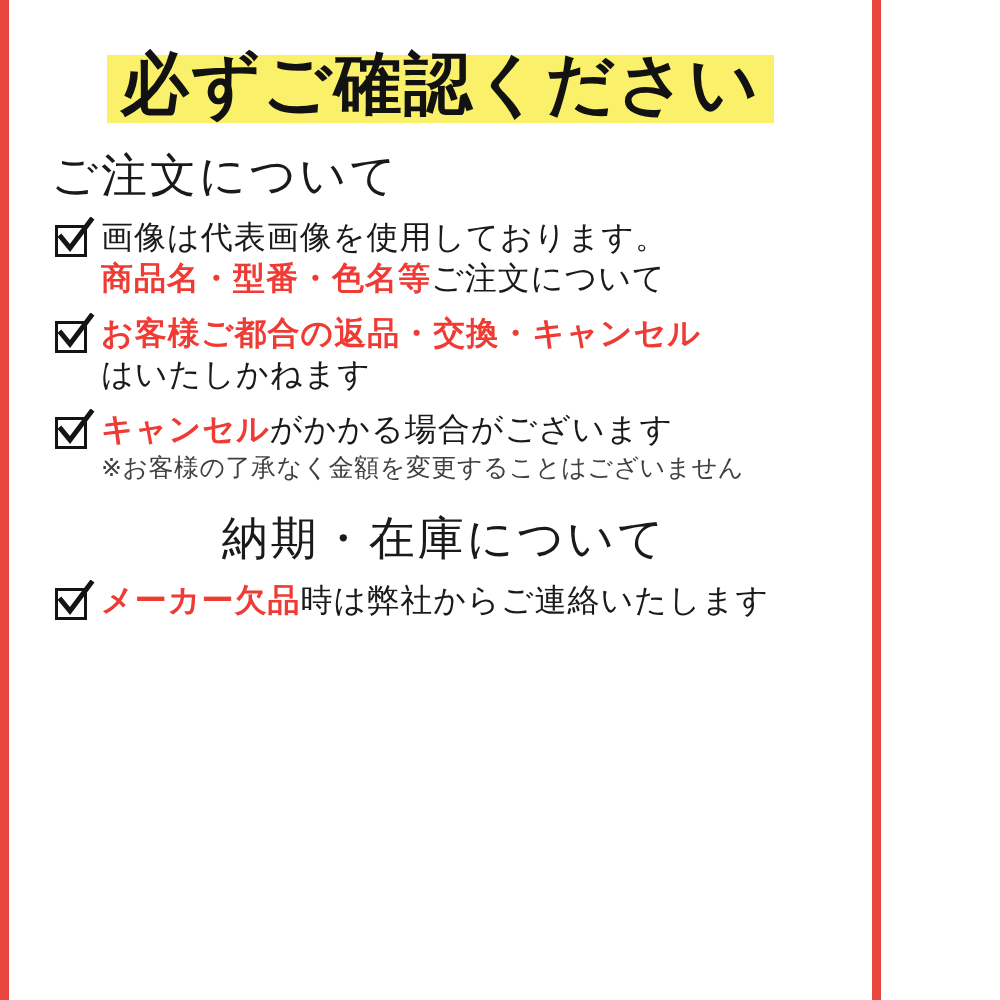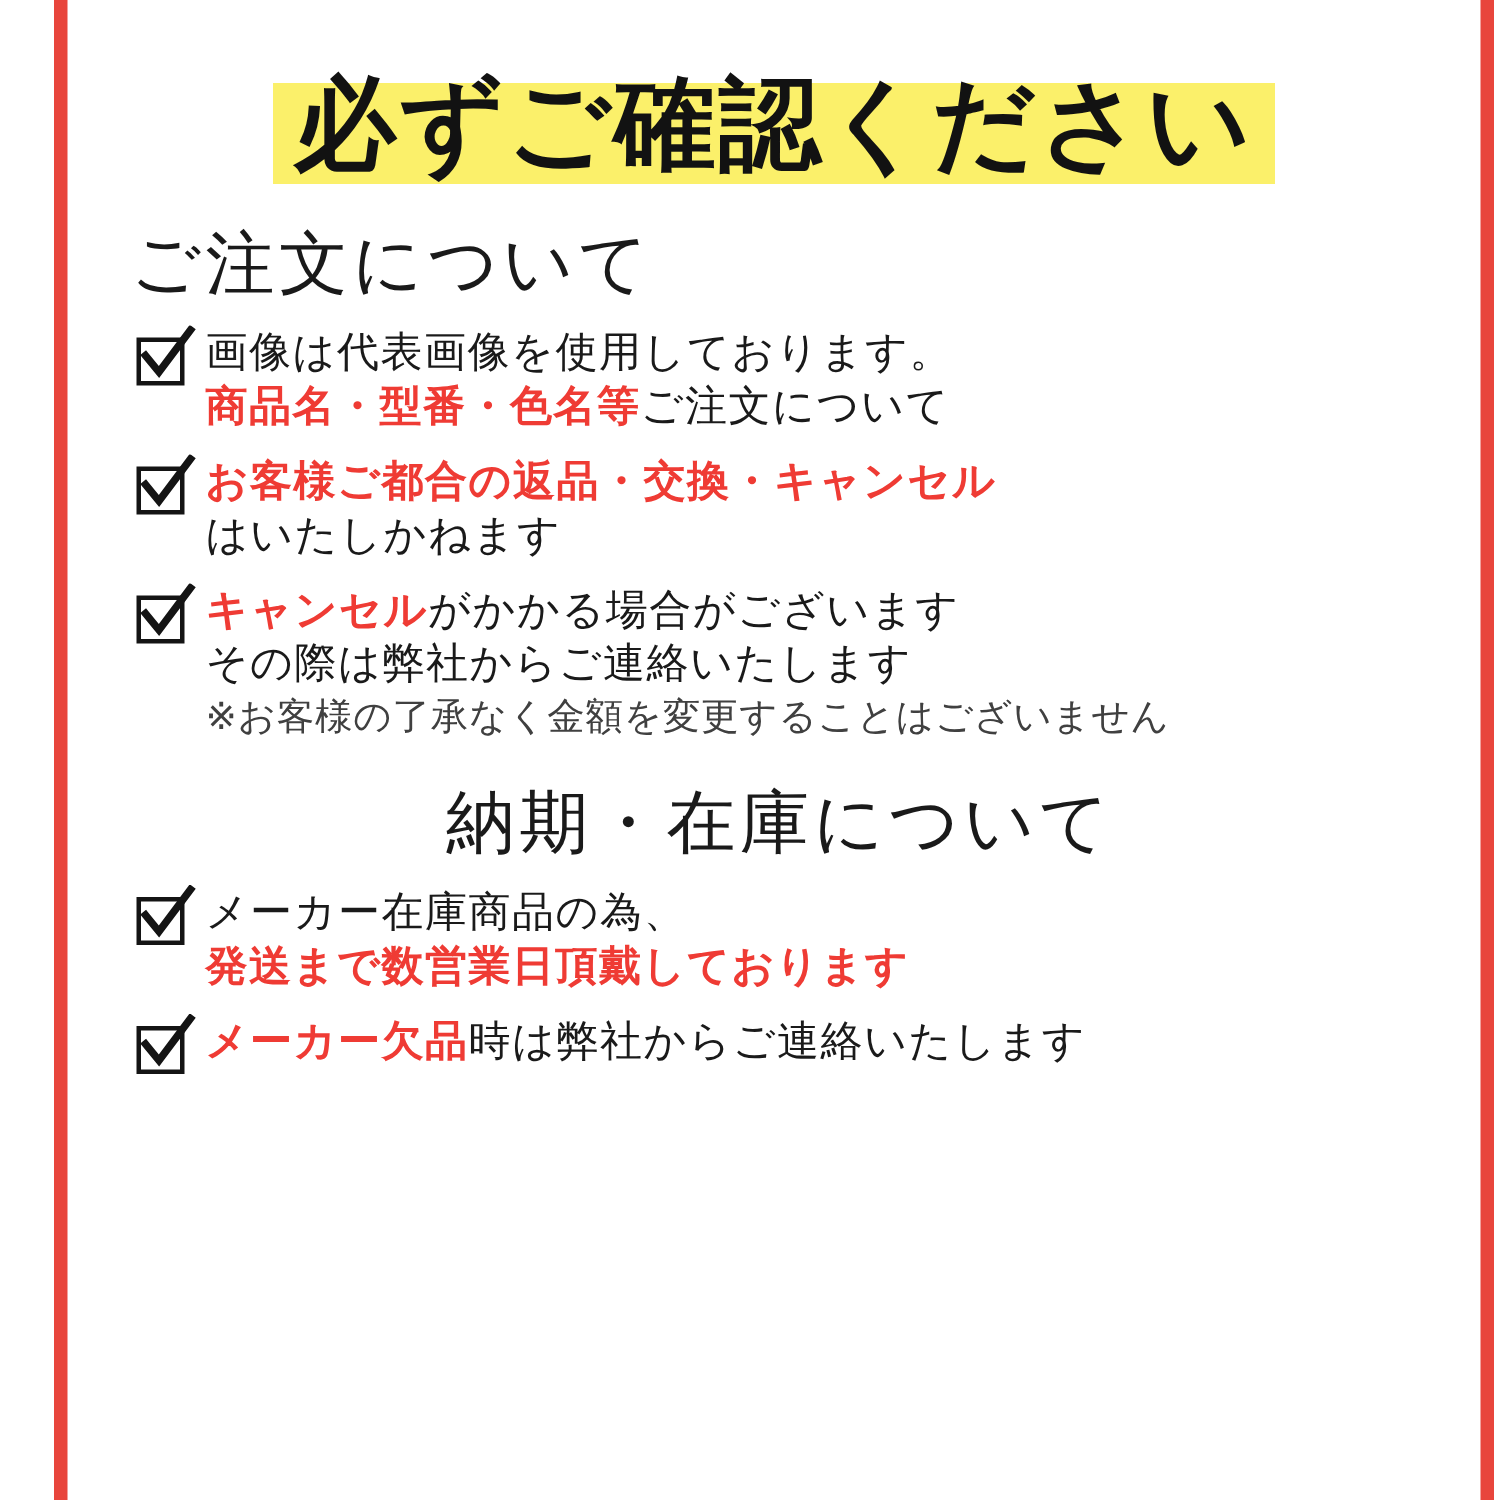--- a/index.html
+++ b/index.html
@@ -9,27 +9,26 @@
   body {
     width: 1000px;
     height: 1000px;
     background: #ffffff;
     font-family: "DejaVu Sans", "Liberation Sans", sans-serif;
     color: #1a1a1a;
     overflow: hidden;
   }
   .page {
     position: relative;
-    width: 960px;
+    width: 881px;
     height: 1000px;
     box-sizing: border-box;
     border-left: 9px solid #e8453c;
     border-right: 9px solid #e8453c;
     background: #ffffff;
-    margin-left: 36px;
   }
   .inner {
     position: absolute;
     left: 0; right: 0; top: 0; bottom: 0;
     padding: 26px 34px 0 34px;
     box-sizing: border-box;
   }
 
   
   .title-wrap {
@@ -91,21 +90,21 @@
   .check .tick {
     position: absolute;
     left: 4px; top: -4px;
     width: 38px;
     height: 38px;
   }
   .lines {
     flex: 1 1 auto;
   }
   .line {
-    font-size: 28px;
+    font-size: 32px;
     line-height: 1.28;
     letter-spacing: 1px;
     color: #1a1a1a;
     white-space: nowrap;
   }
   .line.small {
     font-size: 25px;
     letter-spacing: 0.5px;
     line-height: 1.3;
     margin-top: 2px;
@@ -152,37 +151,24 @@
         </div>
         <div class="item">
           <span class="check">
             <span class="box"></span>
             <svg class="tick" viewBox="0 0 38 38">
               <path d="M4 20 L13 31 L34 3" fill="none" stroke="#141414" stroke-width="5" stroke-linecap="square" stroke-linejoin="miter"></path>
             </svg>
           </span>
           <div class="lines">
             <div class="line"><span class="red">キャンセル</span><span class="black">がかかる場合がございます</span></div>
-            <div class="line"><span class="black">その際は弊社からご連絡いたします</span></div>
             <div class="line small"><span class="redsmall">※お客様の了承なく金額を変更することはございません</span></div>
           </div>
         </div>
         <div class="section-head second">納期・在庫について</div>
-        <div class="item">
-          <span class="check">
-            <span class="box"></span>
-            <svg class="tick" viewBox="0 0 38 38">
-              <path d="M4 20 L13 31 L34 3" fill="none" stroke="#141414" stroke-width="5" stroke-linecap="square" stroke-linejoin="miter"></path>
-            </svg>
-          </span>
-          <div class="lines">
-            <div class="line"><span class="black">メーカー在庫商品の為、</span></div>
-            <div class="line"><span class="red">発送まで数営業日頂戴しております</span></div>
-          </div>
-        </div>
         <div class="item">
           <span class="check">
             <span class="box"></span>
             <svg class="tick" viewBox="0 0 38 38">
               <path d="M4 20 L13 31 L34 3" fill="none" stroke="#141414" stroke-width="5" stroke-linecap="square" stroke-linejoin="miter"></path>
             </svg>
           </span>
           <div class="lines">
             <div class="line"><span class="red">メーカー欠品</span><span class="black">時は弊社からご連絡いたします</span></div>
           </div>

